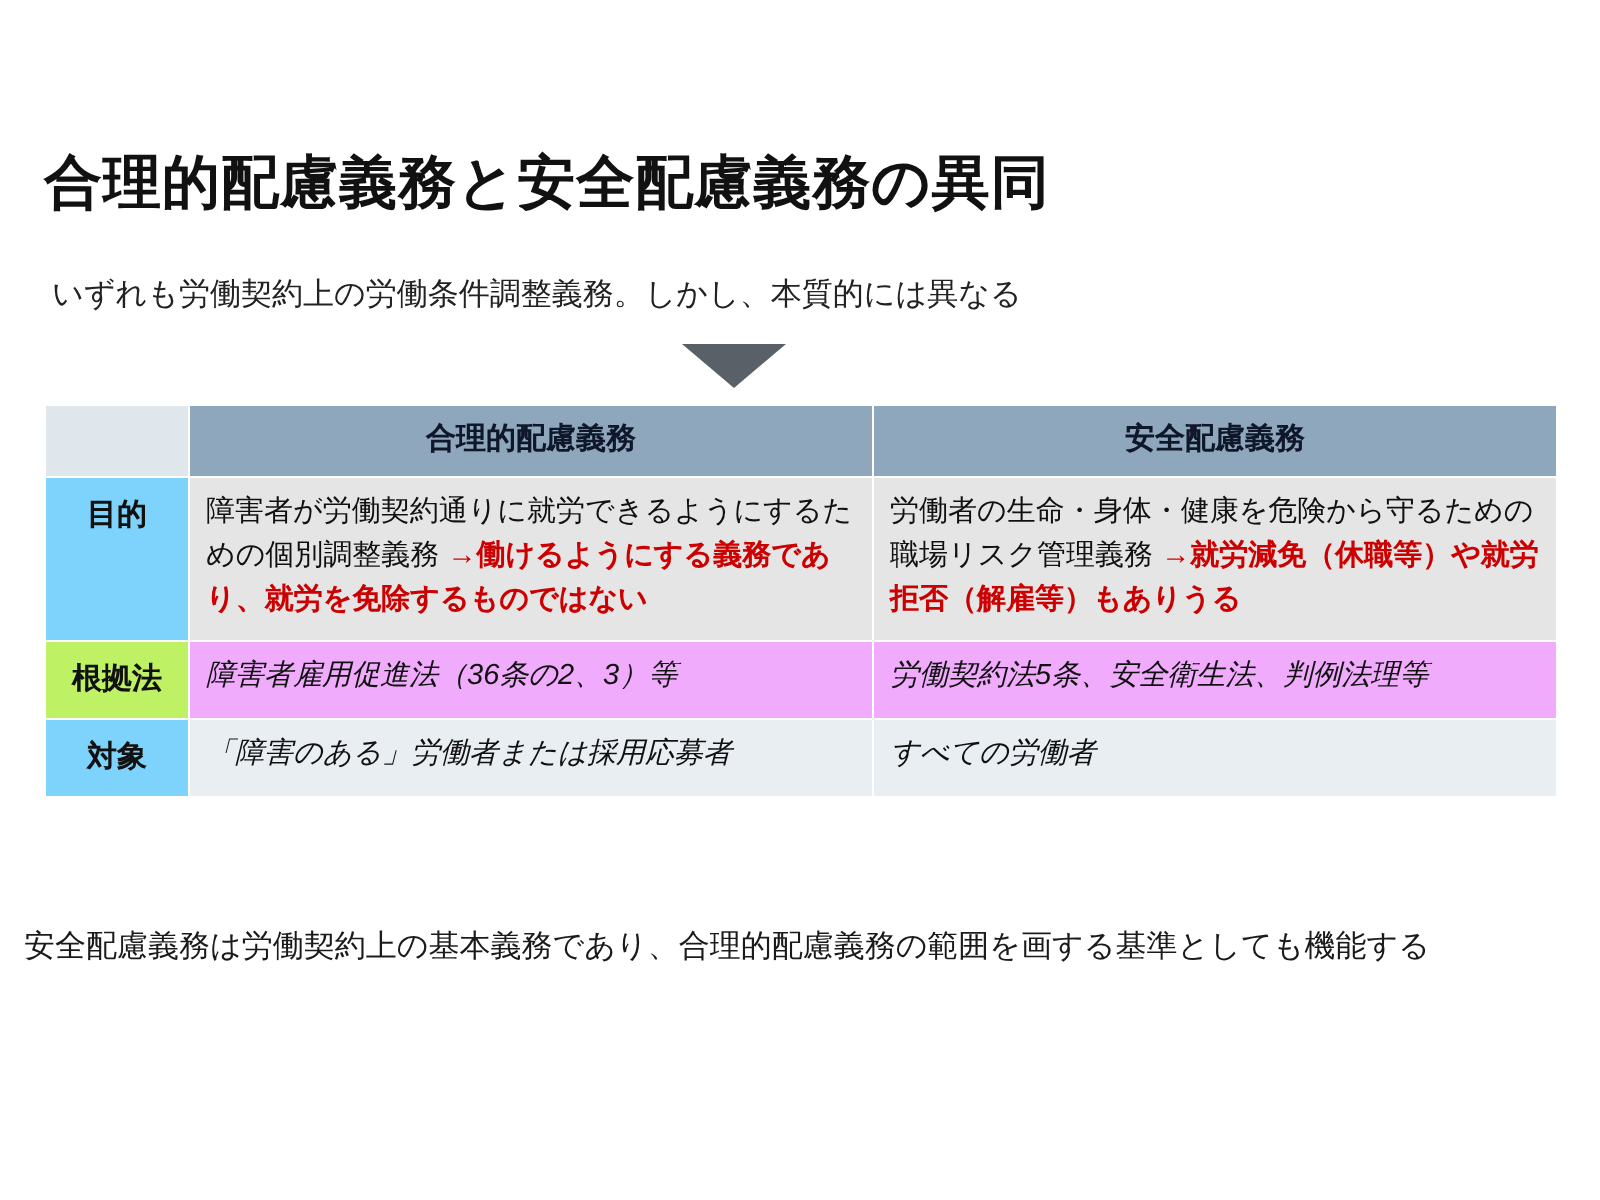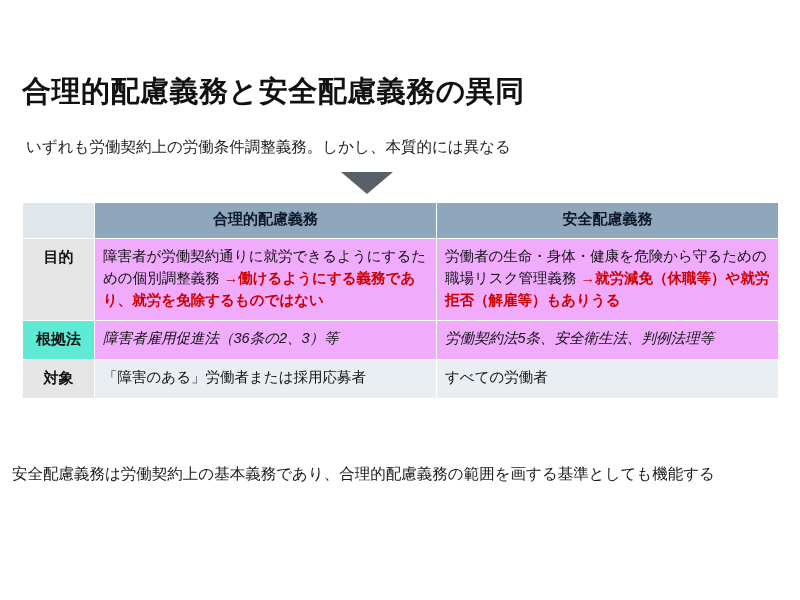--- a/index.html
+++ b/index.html
@@ -72,31 +72,31 @@
     padding-top: 5px;
     padding-bottom: 6px;
   }
   thead th.corner {
     background: #dfe6ec;
   }
   col.c1 { width: 72px; }
   col.c2 { width: 342px; }
   col.c3 { width: 342px; }
   tbody td.rowhead {
-    background: #e5e5e5;
+    background: #7dd3fc;
     font-size: 15px;
     font-weight: bold;
     text-align: center;
     color: #111111;
     padding-top: 9px;
   }
-  tbody tr.r1 td.cell { background: #f0abfc; }
+  tbody tr.r1 td.cell { background: #e5e5e5; }
   tbody tr.r2 td.cell { background: #f0abfc; font-style: italic; }
-  tbody tr.r3 td.cell { background: #e9eef3; }
-  tbody tr.r2 td.rowhead { background: #5eead4; font-family: Liberation Mono, monospace; }
+  tbody tr.r3 td.cell { background: #e9eef3; font-style: italic; }
+  tbody tr.r2 td.rowhead { background: #bef264; font-family: Liberation Mono, monospace; }
   td.cell {
     font-size: 14.5px;
     line-height: 1.5;
     color: #111111;
   }
   .red {
     color: #cc0000;
     font-weight: bold;
   }
   .footnote {

